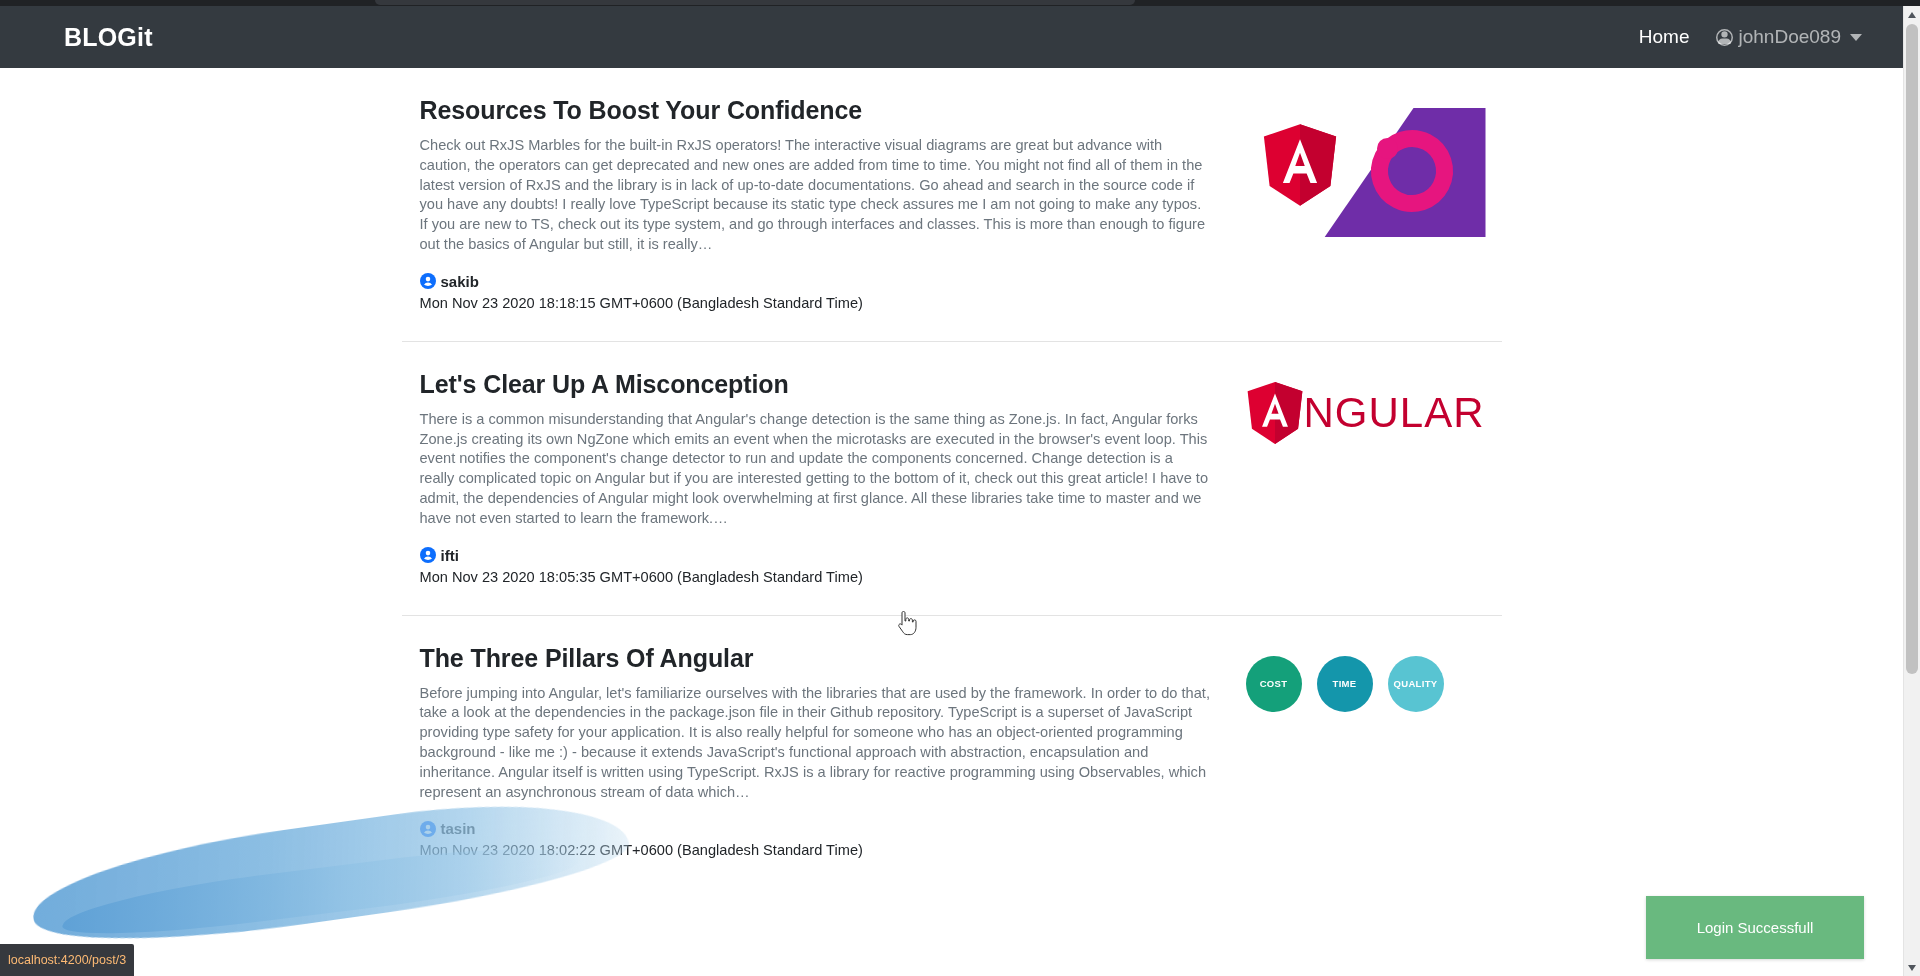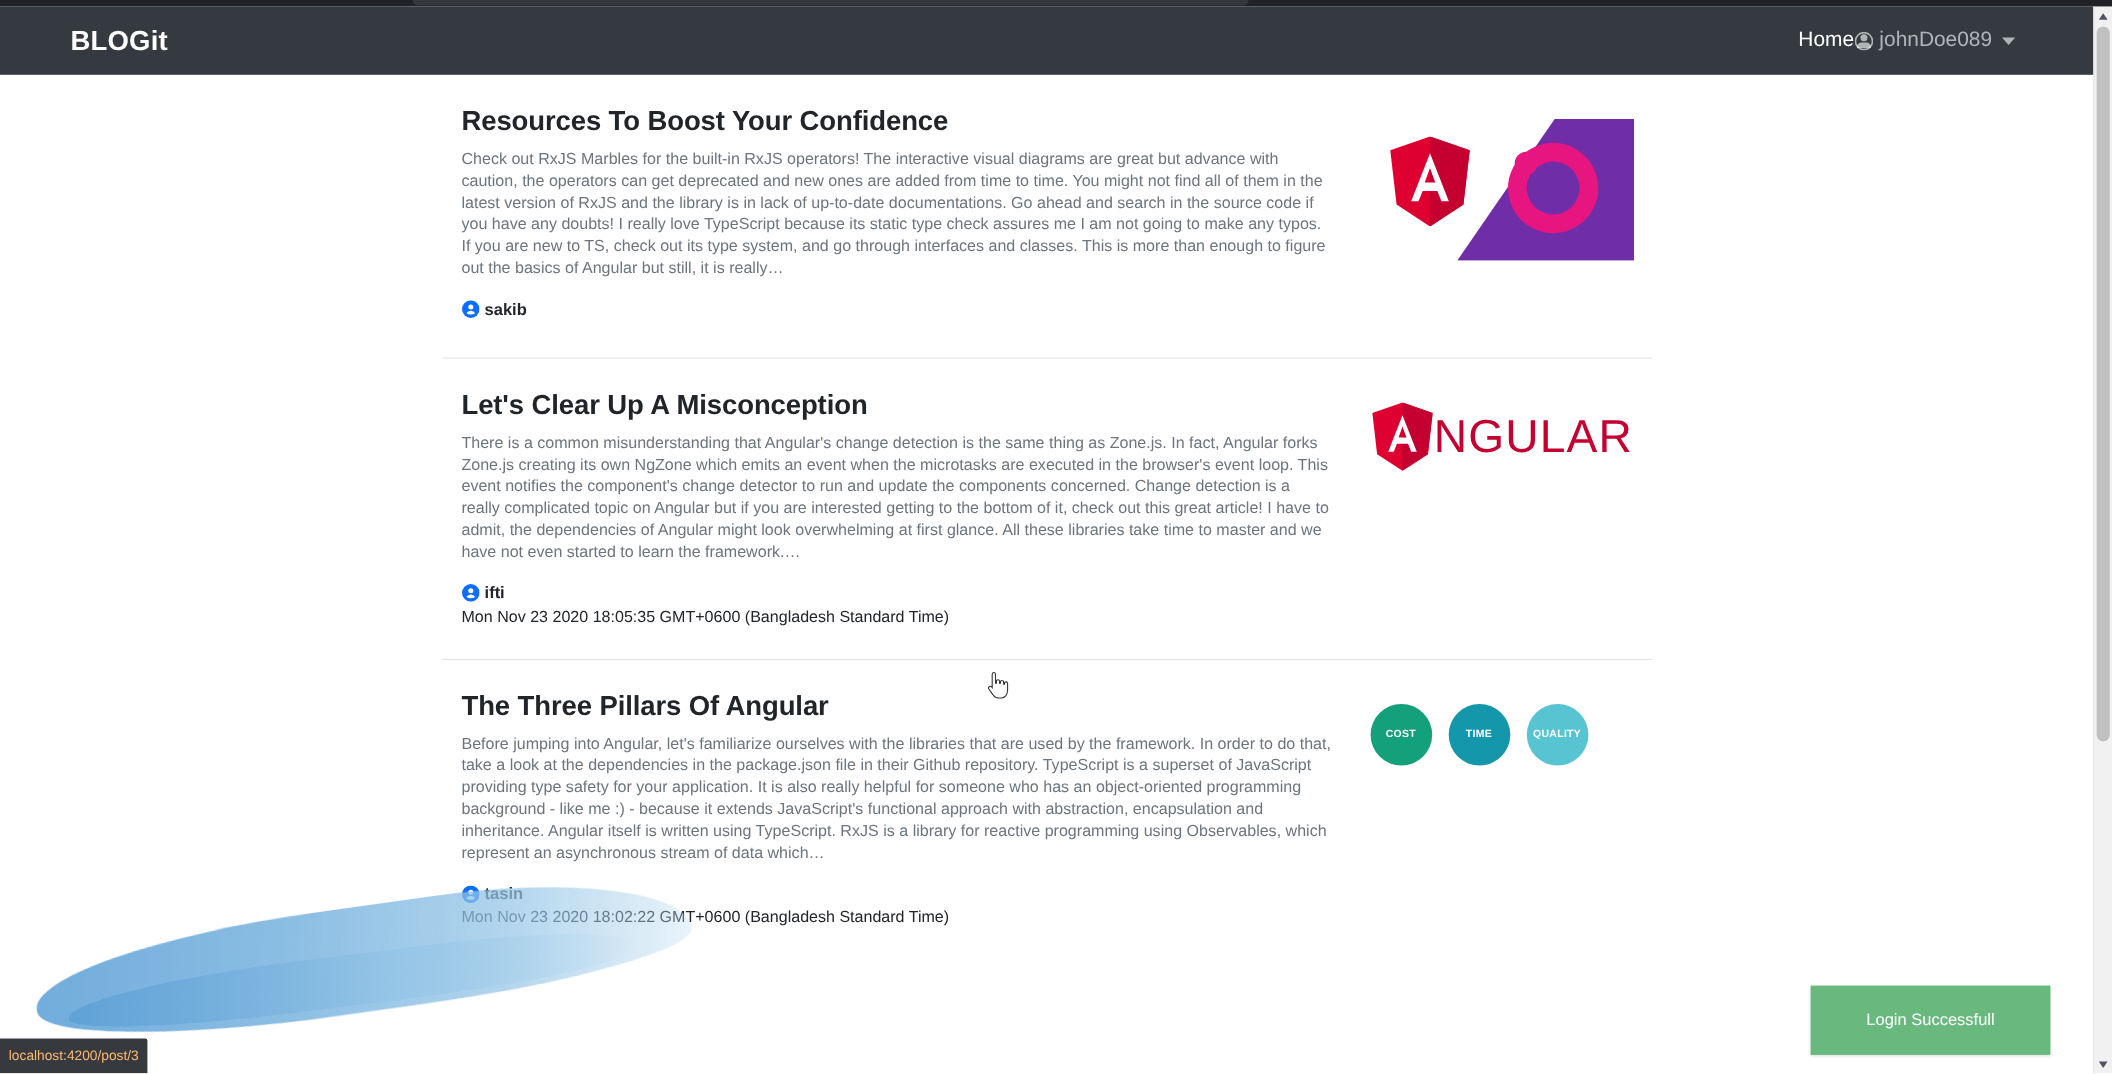--- a/index.html
+++ b/index.html
@@ -34,32 +34,33 @@
 
   
   .navbar {
     position: absolute;
     top: 6px; left: 0;
     width: 1920px; height: 62px;
     background: #343a40;
     display: flex;
     align-items: center;
     justify-content: space-between;
-    padding: 0 88px 0 64px;
+    padding: 0 58px 0 64px;
   }
   .brand {
     color: #ffffff;
     font-size: 25px;
     font-weight: bold;
     letter-spacing: .2px;
     white-space: nowrap;
   }
   .nav-right {
     display: flex;
     align-items: flex-end;
+    gap: 26px;
   }
   .nav-link {
     color: #ffffff;
     font-size: 19px;
     white-space: nowrap;
   }
   .nav-user {
     display: flex;
     align-items: center;
     gap: 6px;
@@ -346,20 +347,21 @@
         <div class="post-excerpt">Check out RxJS Marbles for the built-in RxJS operators! The interactive visual diagrams are great but advance with caution, the operators can get deprecated and new ones are added from time to time. You might not find all of them in the latest version of RxJS and the library is in lack of up-to-date documentations. Go ahead and search in the source code if you have any doubts! I really love TypeScript because its static type check assures me I am not going to make any typos. If you are new to TS, check out its type system, and go through interfaces and classes. This is more than enough to figure out the basics of Angular but still, it is really…</div>
         <div class="post-author">
           <span class="person-icon">
             <svg width="16" height="16" viewBox="0 0 16 16" fill="#0d6efd">
               <circle cx="8" cy="8" r="8"></circle>
               <path d="M8 8.4a2.3 2.3 0 1 0 0-4.6 2.3 2.3 0 0 0 0 4.6zm0 1a4.6 4.6 0 0 0-4 2.4 8 8 0 0 0 8 0 4.6 4.6 0 0 0-4-2.4z" fill="#ffffff"></path>
             </svg>
           </span>
           <span>sakib</span>
         </div>
+        <div class="post-date">Mon Nov 23 2020 18:18:15 GMT+0600 (Bangladesh Standard Time)</div>
       </div>
       <div class="post-thumb">
         <div class="thumb-angular-rxjs">
           <div class="purple"></div>
           <svg class="ng-shield" viewBox="0 0 80 86">
             <path d="M40 0 78 13l-6 52-32 21-32-21L2 13z" fill="#dd0031"></path>
             <path d="M40 0v86l32-21 6-52z" fill="#c3002f"></path>
             <path d="M40 16 58 62h-7l-4-10H33l-4 10h-7zm0 14-5 14h10z" fill="#ffffff"></path>
           </svg>
           <div class="rx-ring"></div>

